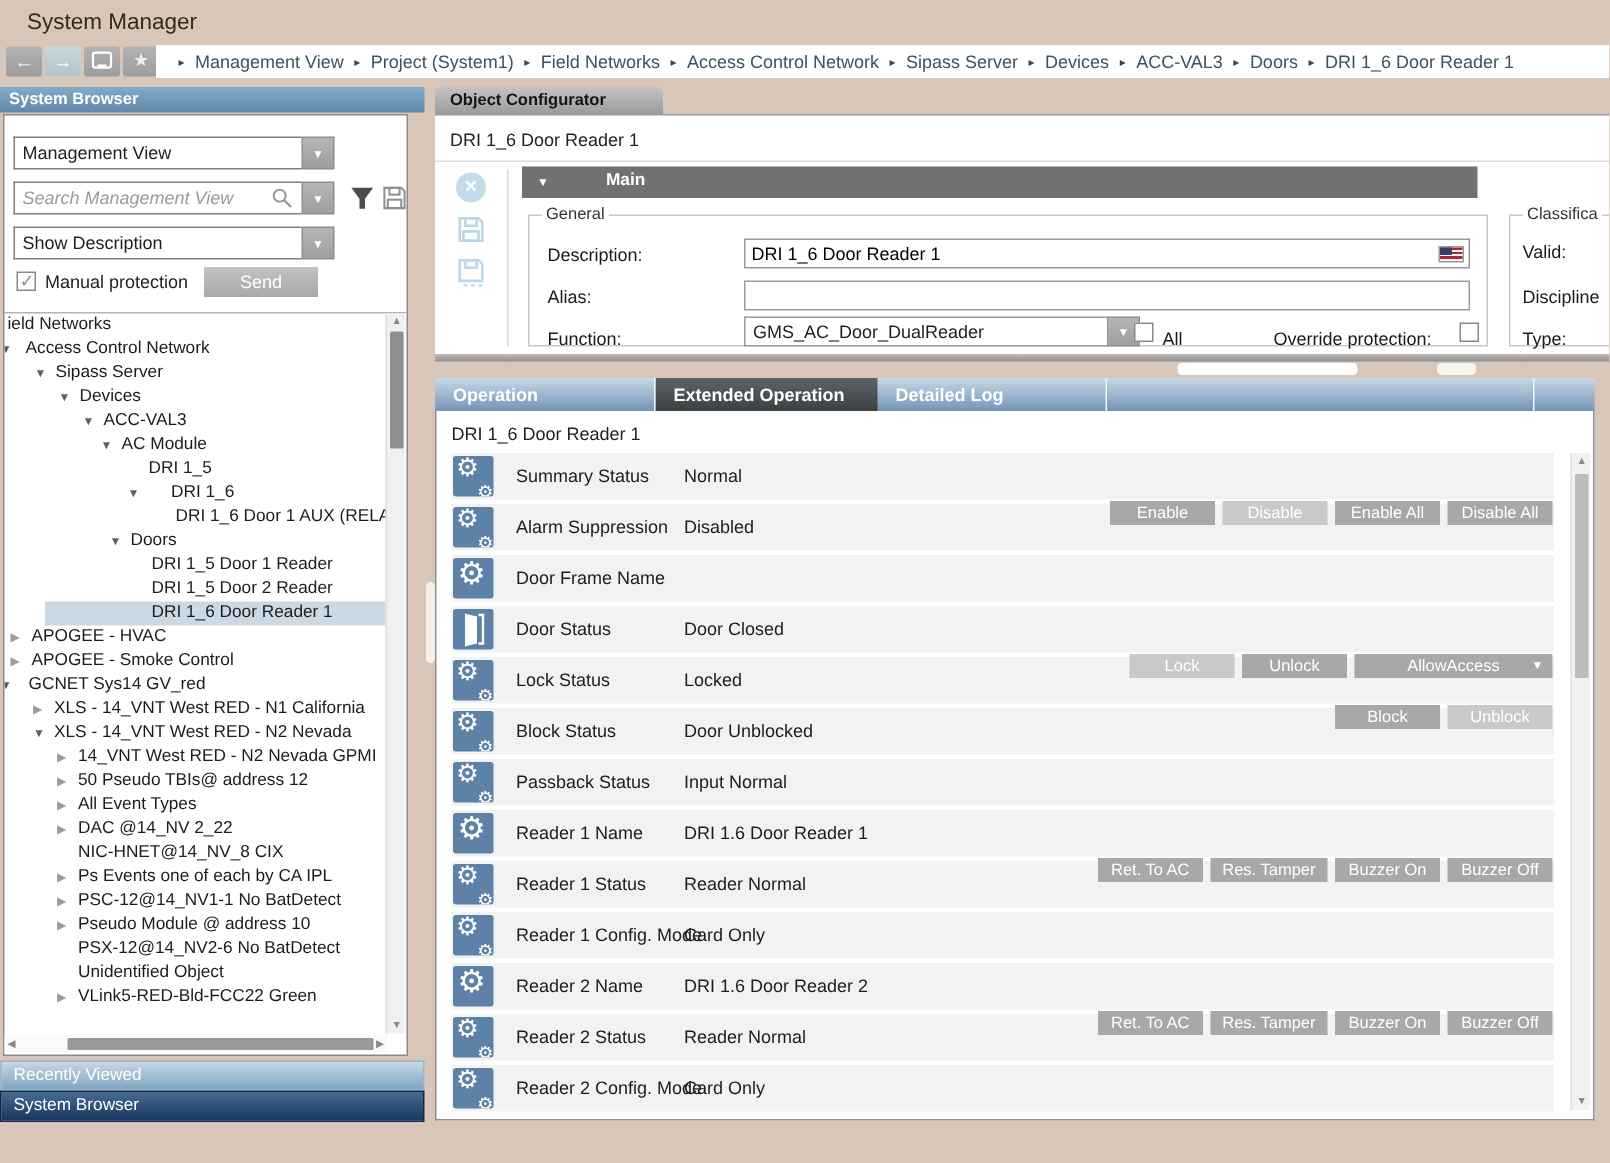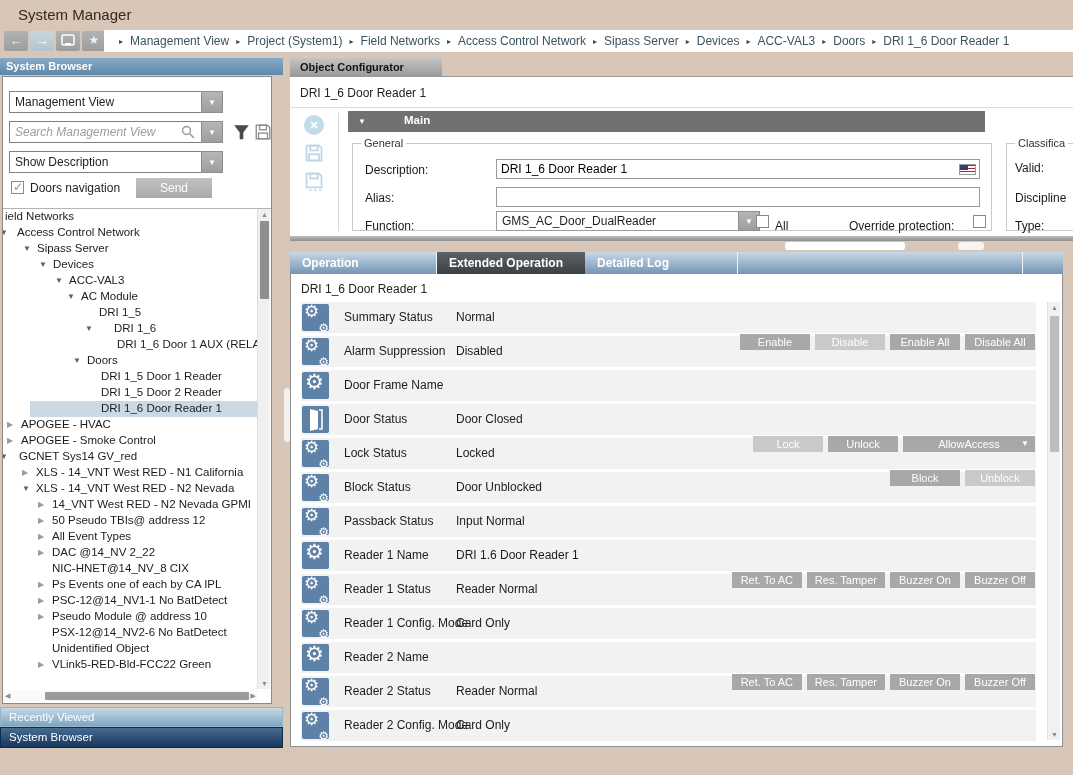--- a/index.html
+++ b/index.html
@@ -168,21 +168,21 @@
           <path d="M2 2h10l2 2v10H2z"></path>
           <rect x="5" y="2" width="6" height="4"></rect>
           <rect x="4" y="9" width="8" height="5"></rect>
         </svg>
     </div>
     <div class="combo" style="left:6px; top:74px;">
       <div class="cfield">Show Description</div>
       <div class="dd-btn">▼</div>
     </div>
     <div class="chk checked" style="left:8px; top:104px;"></div>
-    <div class="cb-label" style="left:27px; top:104px;">Doors navigation</div>
+    <div class="cb-label" style="left:27px; top:104px;">Manual protection</div>
     <div class="send-btn">Send</div>
     <div class="ctl-sep"></div>
 
     <div class="tree">
         <div class="tree-row">
           <span class="tlabel" style="left: 2px;">ield Networks</span>
         </div>
         <div class="tree-row">
           <span class="tri open" style="left: -3px;">▼</span>
           <span class="tlabel" style="left: 14px;">Access Control Network</span>
@@ -474,20 +474,21 @@
             <span class="g2">⚙</span>
           </div>
           <div class="plabel">Reader 1 Config. Mode</div>
           <div class="pvalue">Card Only</div>
         </div>
         <div class="prow">
           <div class="picon">
             <span class="gbig">⚙</span>
           </div>
           <div class="plabel">Reader 2 Name</div>
+          <div class="pvalue">DRI 1.6 Door Reader 2</div>
         </div>
         <div class="prow">
           <div class="picon">
             <span class="g1">⚙</span>
             <span class="g2">⚙</span>
           </div>
           <div class="plabel">Reader 2 Status</div>
           <div class="pvalue">Reader Normal</div>
           <div class="pbtns">
             <div class="pbtn">Ret. To AC</div>

